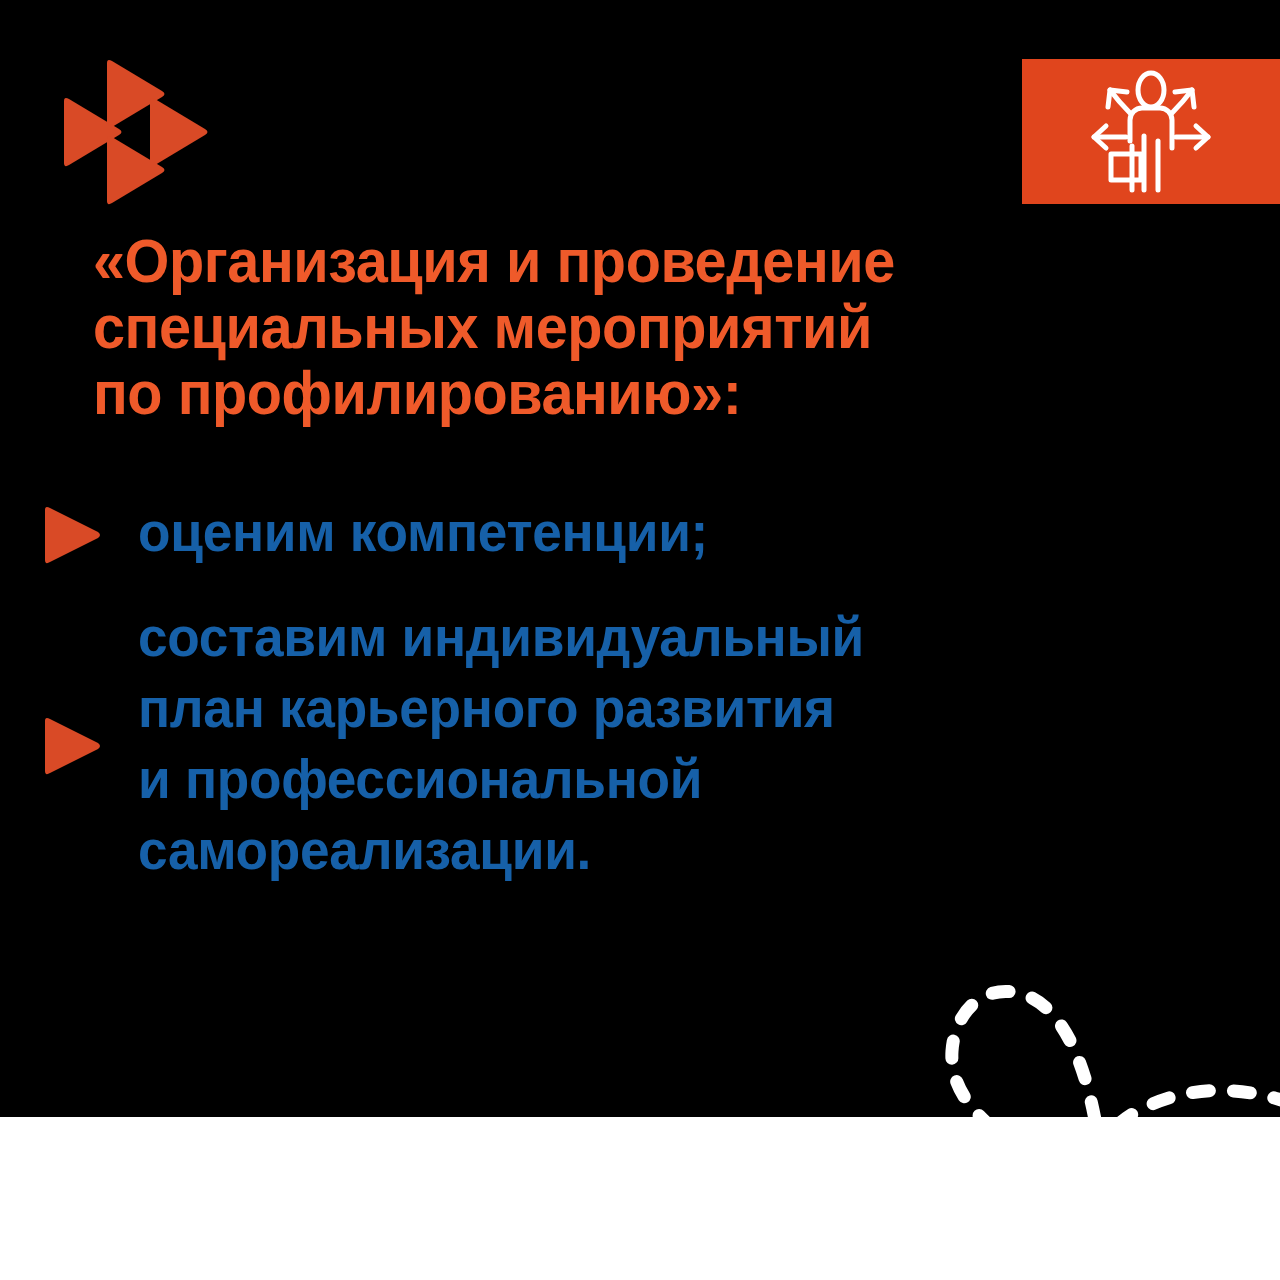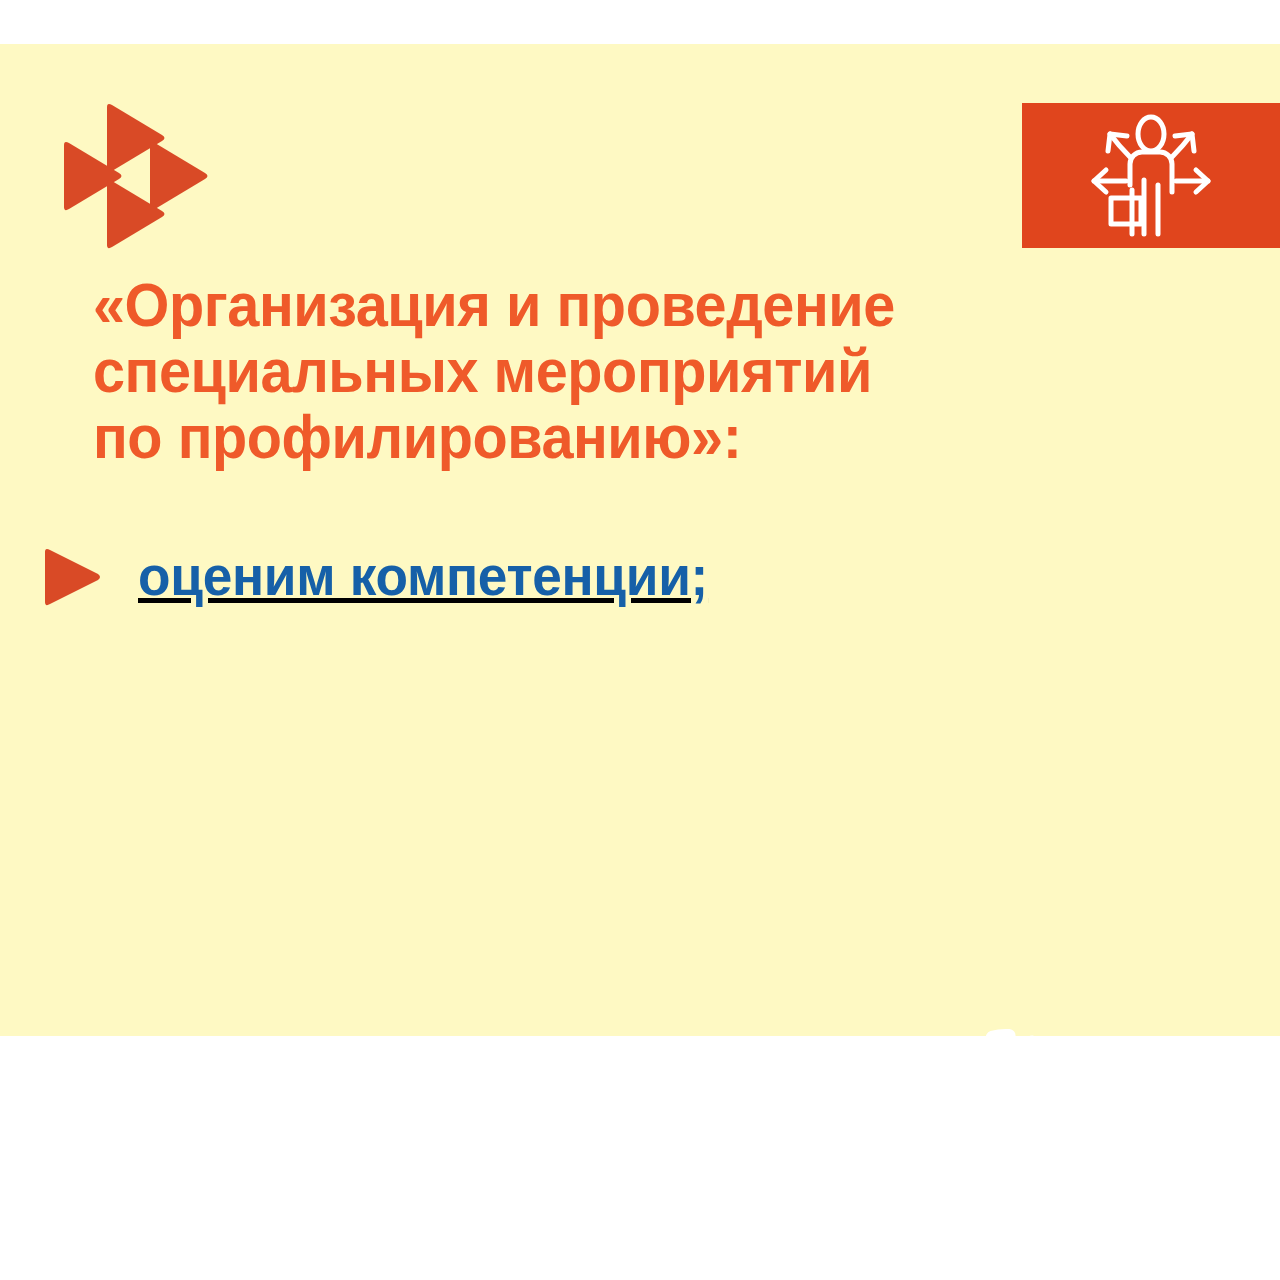--- a/index.html
+++ b/index.html
@@ -8,24 +8,23 @@
   }
   body {
     width: 1280px;
     height: 1280px;
     overflow: hidden;
     font-family: "Liberation Sans", sans-serif;
   }
   #slide {
     position: relative;
     width: 1280px;
-    height: 992px;
-    background: #fef9c3;
+    height: 1117px;
+    background: #000000;
     overflow: hidden;
-    margin-top: 44px;
   }
 
   
   #logo {
     position: absolute;
     left: 60px;
     top: 55px;
     width: 160px;
     height: 150px;
   }
@@ -65,21 +64,21 @@
 
   
   #bullets {
     position: absolute;
     left: 44px;
     top: 496px;
     width: 1230px;
   }
   .bullet-row {
     display: flex;
-    align-items: flex-start;
+    align-items: center;
     margin-bottom: 34px;
     text-decoration: underline;
   }
   .bullet-marker {
     flex: 0 0 auto;
     width: 58px;
     height: 62px;
     margin-right: 36px;
     margin-top: 6px;
   }
@@ -163,20 +162,31 @@
     <div class="bullet-row">
       <span class="bullet-marker">
         <svg width="58" height="62" viewBox="0 0 58 62" xmlns="http://www.w3.org/2000/svg" aria-hidden="true">
           <path fill="#d94a26" d="M6 4 L54 28 Q58 31 54 34 L6 58 Q1 61 1 56 L1 6 Q1 1 6 4 Z"></path>
         </svg>
       </span>
       <span class="bullet-text">оценим компетенции;</span>
     </div>
 
 
+    <div class="bullet-row">
+      <span class="bullet-marker">
+        <svg width="58" height="62" viewBox="0 0 58 62" xmlns="http://www.w3.org/2000/svg" aria-hidden="true">
+          <path fill="#d94a26" d="M6 4 L54 28 Q58 31 54 34 L6 58 Q1 61 1 56 L1 6 Q1 1 6 4 Z"></path>
+        </svg>
+      </span>
+      <span class="bullet-text">составим индивидуальный
+план карьерного развития
+и профессиональной
+самореализации.</span>
+    </div>
 
   </div>
 
   <div id="decor-path">
     <svg width="500" height="330" viewBox="0 0 500 330" xmlns="http://www.w3.org/2000/svg" aria-hidden="true">
       <g fill="none" stroke="#ffffff" stroke-width="13" stroke-linecap="round" stroke-dasharray="17 24">
 
         <path d="M500 148
                  C 450 130, 400 132, 360 150
                  C 330 163, 318 178, 310 196

